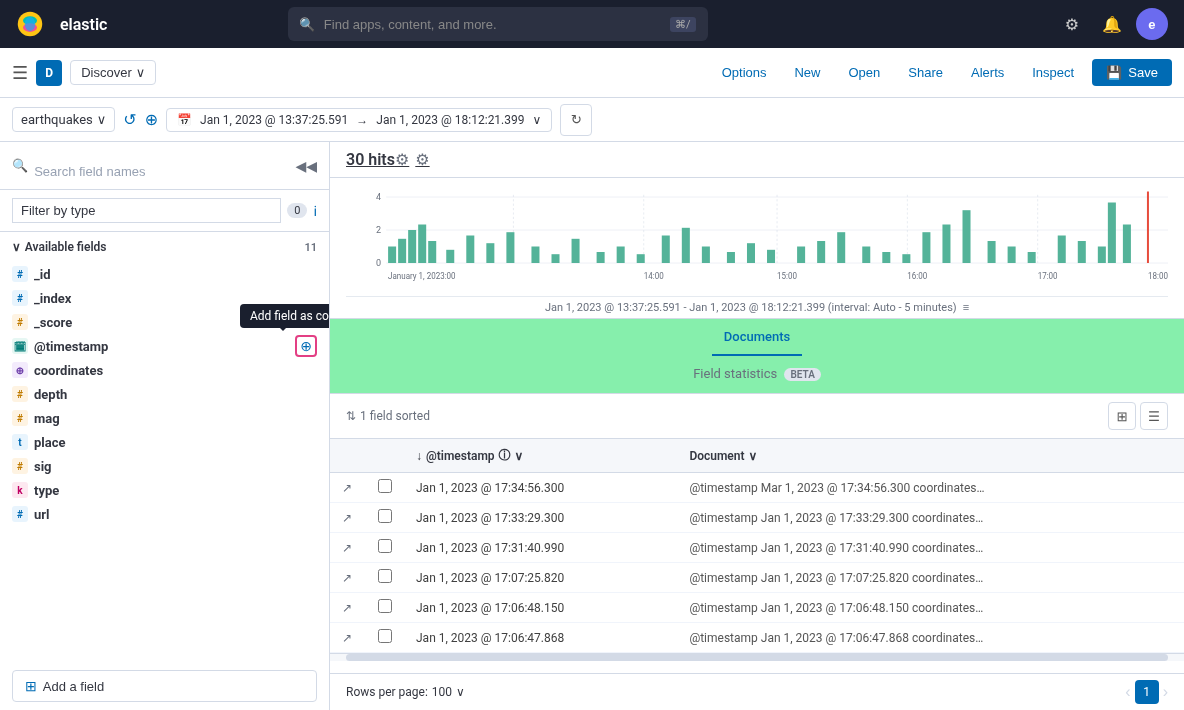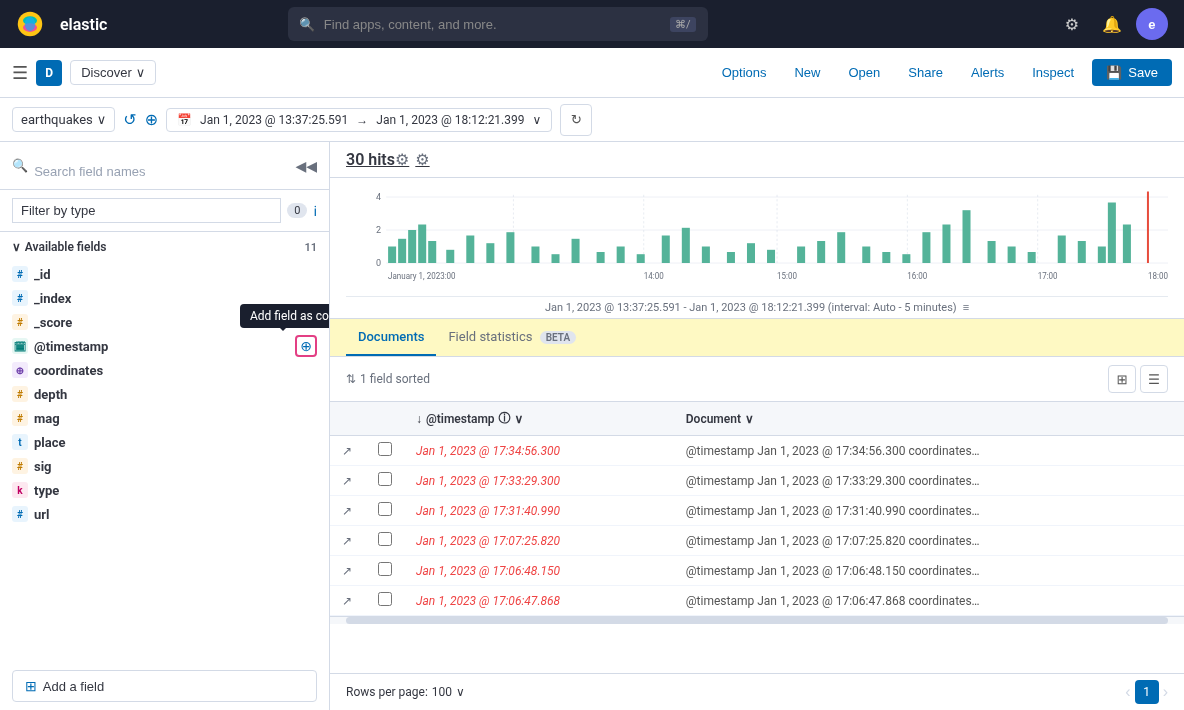--- a/index.html
+++ b/index.html
@@ -430,25 +430,26 @@
       padding: 4px 0;
       border-top: 1px solid #e5eaf0;
       display: flex;
       align-items: center;
       justify-content: center;
       gap: 6px;
     }
 
     
     .tabs-area {
-      background: #fef9c3;
+      background: #86efac;
       display: flex;
       align-items: center;
       padding: 0 16px;
       border-bottom: 1px solid #d3dae6;
+      flex-direction: column;
     }
     .tab {
       padding: 10px 12px;
       font-size: 13px;
       cursor: pointer;
       border-bottom: 2px solid transparent;
       color: #69707d;
     }
     .tab.active {
       color: #006bb4;
@@ -531,21 +532,21 @@
       border: none;
       cursor: pointer;
       color: #69707d;
       font-size: 12px;
     }
     .row-check {
       width: 14px;
       height: 14px;
       cursor: pointer;
     }
-    .timestamp-cell { color: #ef4444; white-space: nowrap; font-style: italic; }
+    .timestamp-cell { color: #404040; white-space: nowrap; }
     .document-cell { color: #555; overflow: hidden; text-overflow: ellipsis; white-space: nowrap; max-width: 500px; }
     .col-header-content {
       display: flex;
       align-items: center;
       gap: 4px;
       cursor: pointer;
     }
 
     
     .scrollbar-area {
@@ -892,21 +893,21 @@
                 <span>∨</span>
               </div>
             </th>
           </tr>
         </thead>
         <tbody id="table-body">
         <tr>
     <td><button class="row-expand-btn">↗</button></td>
     <td><input type="checkbox" class="row-check" style=""></td>
     <td class="timestamp-cell">Jan 1, 2023 @ 17:34:56.300</td>
-    <td class="document-cell">@timestamp Jan 1, 2023 @ 17:34:56.300 coordinates…</td>
+    <td class="document-cell">@timestamp Mar 1, 2023 @ 17:34:56.300 coordinates…</td>
   </tr>
             <tr>
     <td><button class="row-expand-btn">↗</button></td>
     <td><input type="checkbox" class="row-check" style=""></td>
     <td class="timestamp-cell">Jan 1, 2023 @ 17:33:29.300</td>
     <td class="document-cell">@timestamp Jan 1, 2023 @ 17:33:29.300 coordinates…</td>
   </tr>
             <tr>
     <td><button class="row-expand-btn">↗</button></td>
     <td><input type="checkbox" class="row-check" style=""></td>

